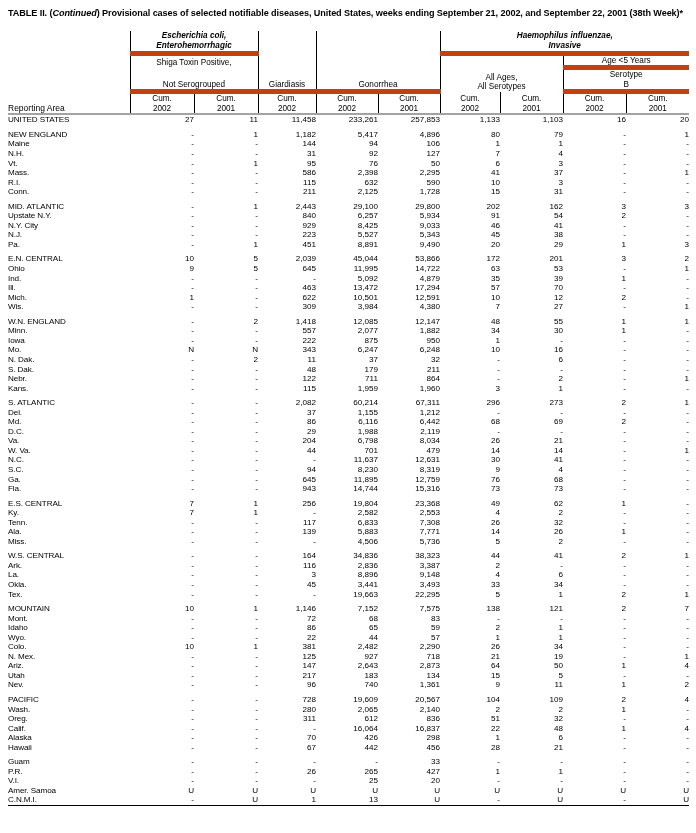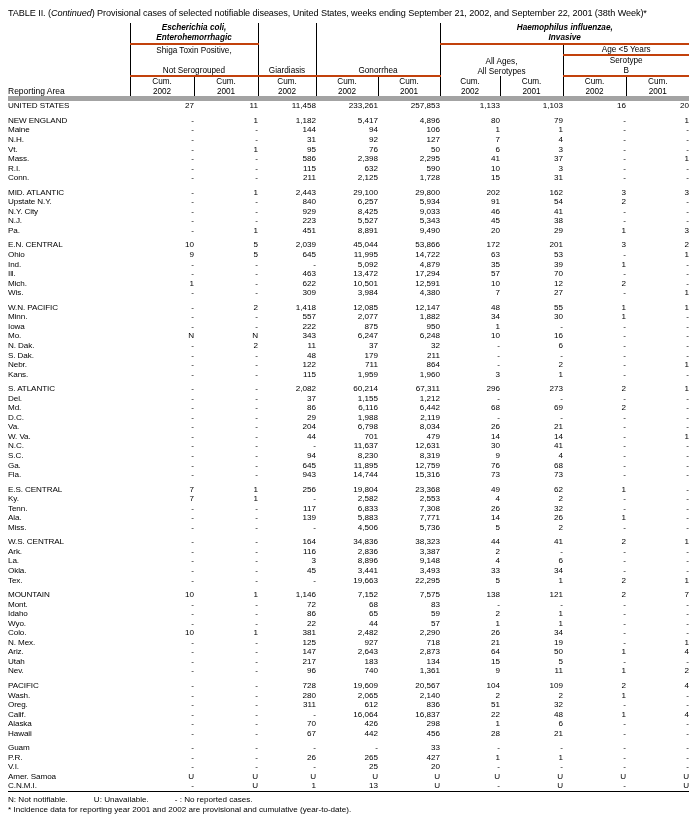--- a/index.html
+++ b/index.html
@@ -17,23 +17,23 @@
   .page {
     position: relative;
     width: 696px;
     height: 833px;
     box-sizing: border-box;
     padding: 6px 8px 0 8px;
   }
   .caption {
     font-size: 9.1px;
     line-height: 11.4px;
-    font-weight: normal;
+    font-weight: bold;
     letter-spacing: -0.08px;
-    margin: 2px 0 4px 0;
+    margin: 2px 0 12px 0;
   }
   .caption .it { font-style: italic; }
 
   table.tbl {
     border-collapse: collapse;
     width: 681px;
     table-layout: fixed;
     font-size: 8.1px;
   }
   table.tbl td, table.tbl th {
@@ -58,21 +58,21 @@
   
   .hd {
     text-align: center;
     font-size: 8.2px;
     line-height: 9.6px;
     font-weight: bold;
     padding-bottom: 1px;
   }
   .hd.it { font-style: italic; font-weight: bold; }
   .vl { border-left: 1px solid #000; }
-  .bb { border-bottom: 2px solid #c2410c; }
+  .bb { border-bottom: 5px solid #c2410c; }
 
   .hd-spacer { height: 6px; }
 
   .hdrow-cum td {
     font-size: 8.2px;
     line-height: 9.5px;
     font-weight: bold;
     text-align: center;
     padding-bottom: 1px;
   }
@@ -94,21 +94,21 @@
     padding-left: 1px;
     white-space: nowrap;
     letter-spacing: -0.1px;
   }
   td.num {
     text-align: right;
     padding-right: 17px;
     white-space: nowrap;
   }
   tr.gap td { height: 5px; line-height: 5px; font-size: 1px; }
-  tr.topline td { border-top: 5px solid #a3a3a3; }
+  tr.topline td { border-top: 2px solid #a3a3a3; }
   tr.botline td { border-bottom: 1px solid #000; margin-left: 41px; }
 
   .foot {
     font-size: 8.1px;
     line-height: 10.4px;
     margin-top: 3px;
     white-space: pre;
   }
   .foot .sp1 { display: inline-block; width: 26px; }
   .foot .sp2 { display: inline-block; width: 26px; }
@@ -447,21 +447,21 @@
           <td class="num">4,380</td>
           <td class="num">7</td>
           <td class="num">27</td>
           <td class="num">-</td>
           <td class="num">1</td>
         </tr>
         <tr class="gap">
           <td colspan="10"></td>
         </tr>
         <tr class="data-row">
-          <td class="area">W.N. PACIFIC</td>
+          <td class="area">W.N. ENGLAND</td>
           <td class="num">-</td>
           <td class="num">2</td>
           <td class="num">1,418</td>
           <td class="num">12,085</td>
           <td class="num">12,147</td>
           <td class="num">48</td>
           <td class="num">55</td>
           <td class="num">1</td>
           <td class="num">1</td>
         </tr>
@@ -1043,16 +1043,14 @@
           <td class="num">13</td>
           <td class="num">U</td>
           <td class="num">-</td>
           <td class="num">U</td>
           <td class="num">-</td>
           <td class="num">U</td>
         </tr>
       </tbody>
   </table>
 
-  <div class="foot"><span>N: Not notifiable.</span><span class="sp1"></span><span>U: Unavailable.</span><span class="sp2"></span><span>- : No reported cases.</span>
-<span>* Incidence data for reporting year 2001 and 2002 are provisional and cumulative (year-to-date).</span></div>
 
 </div>
 
 </body></html>

